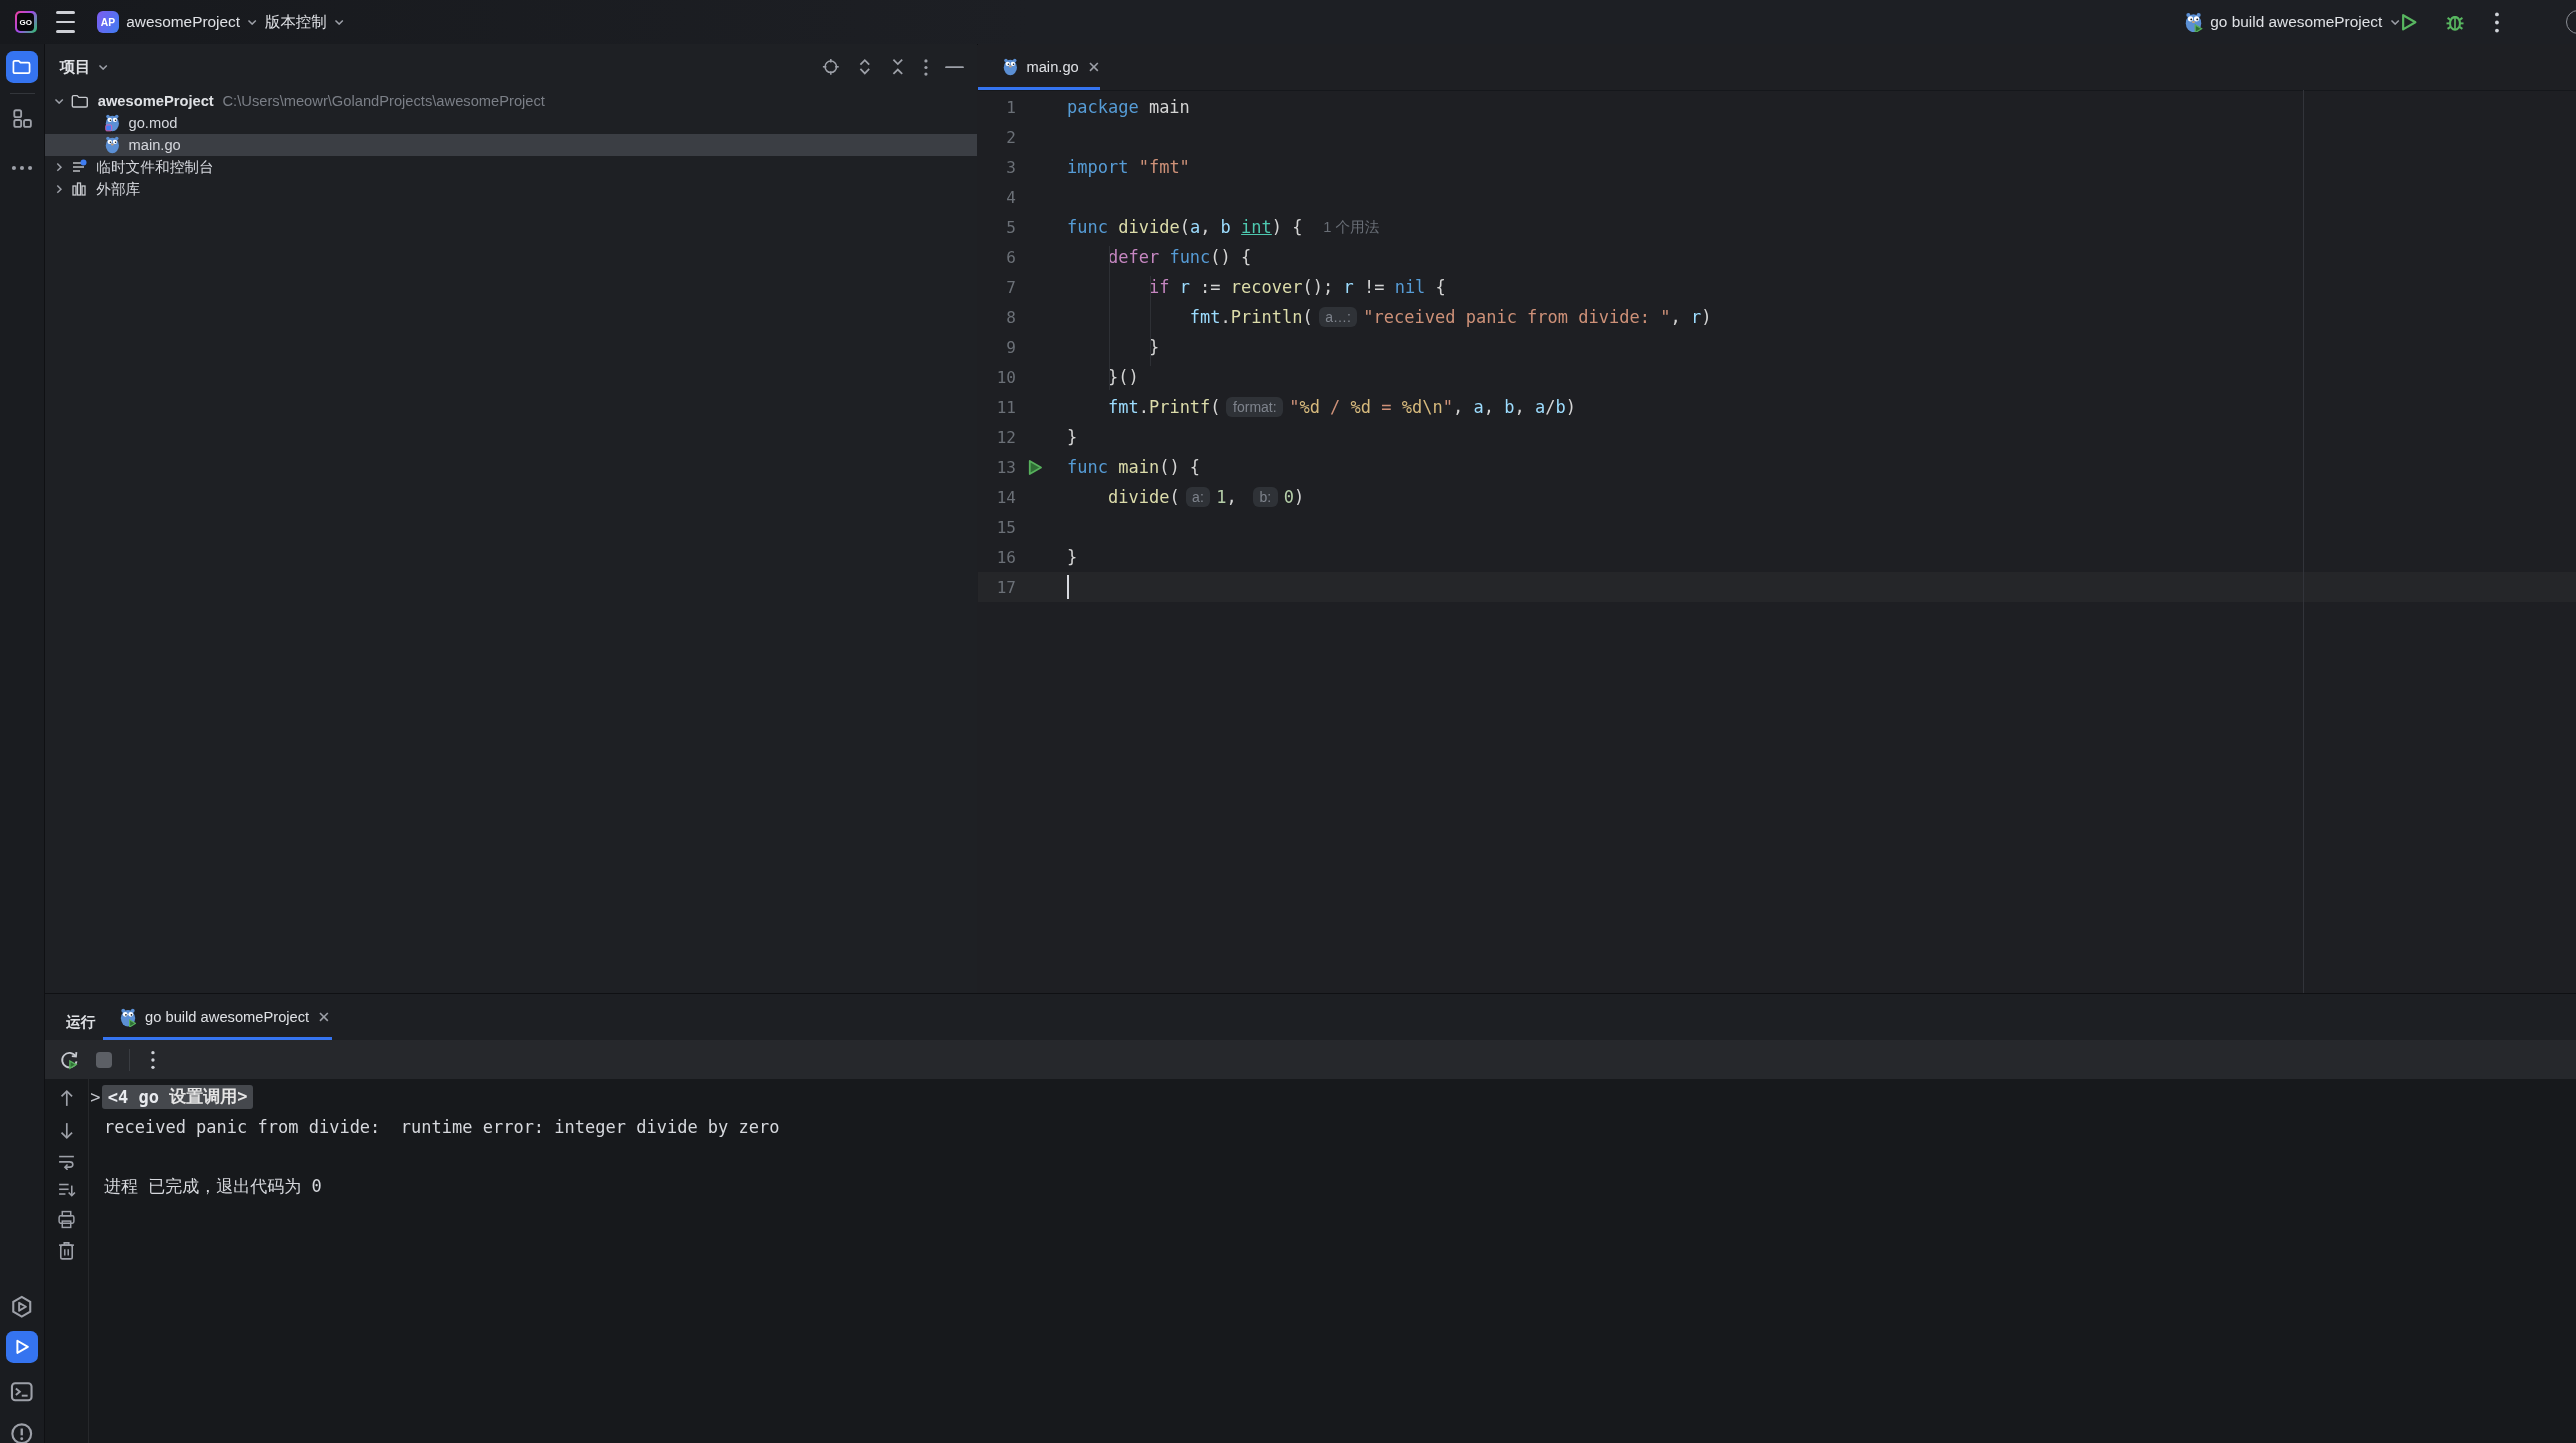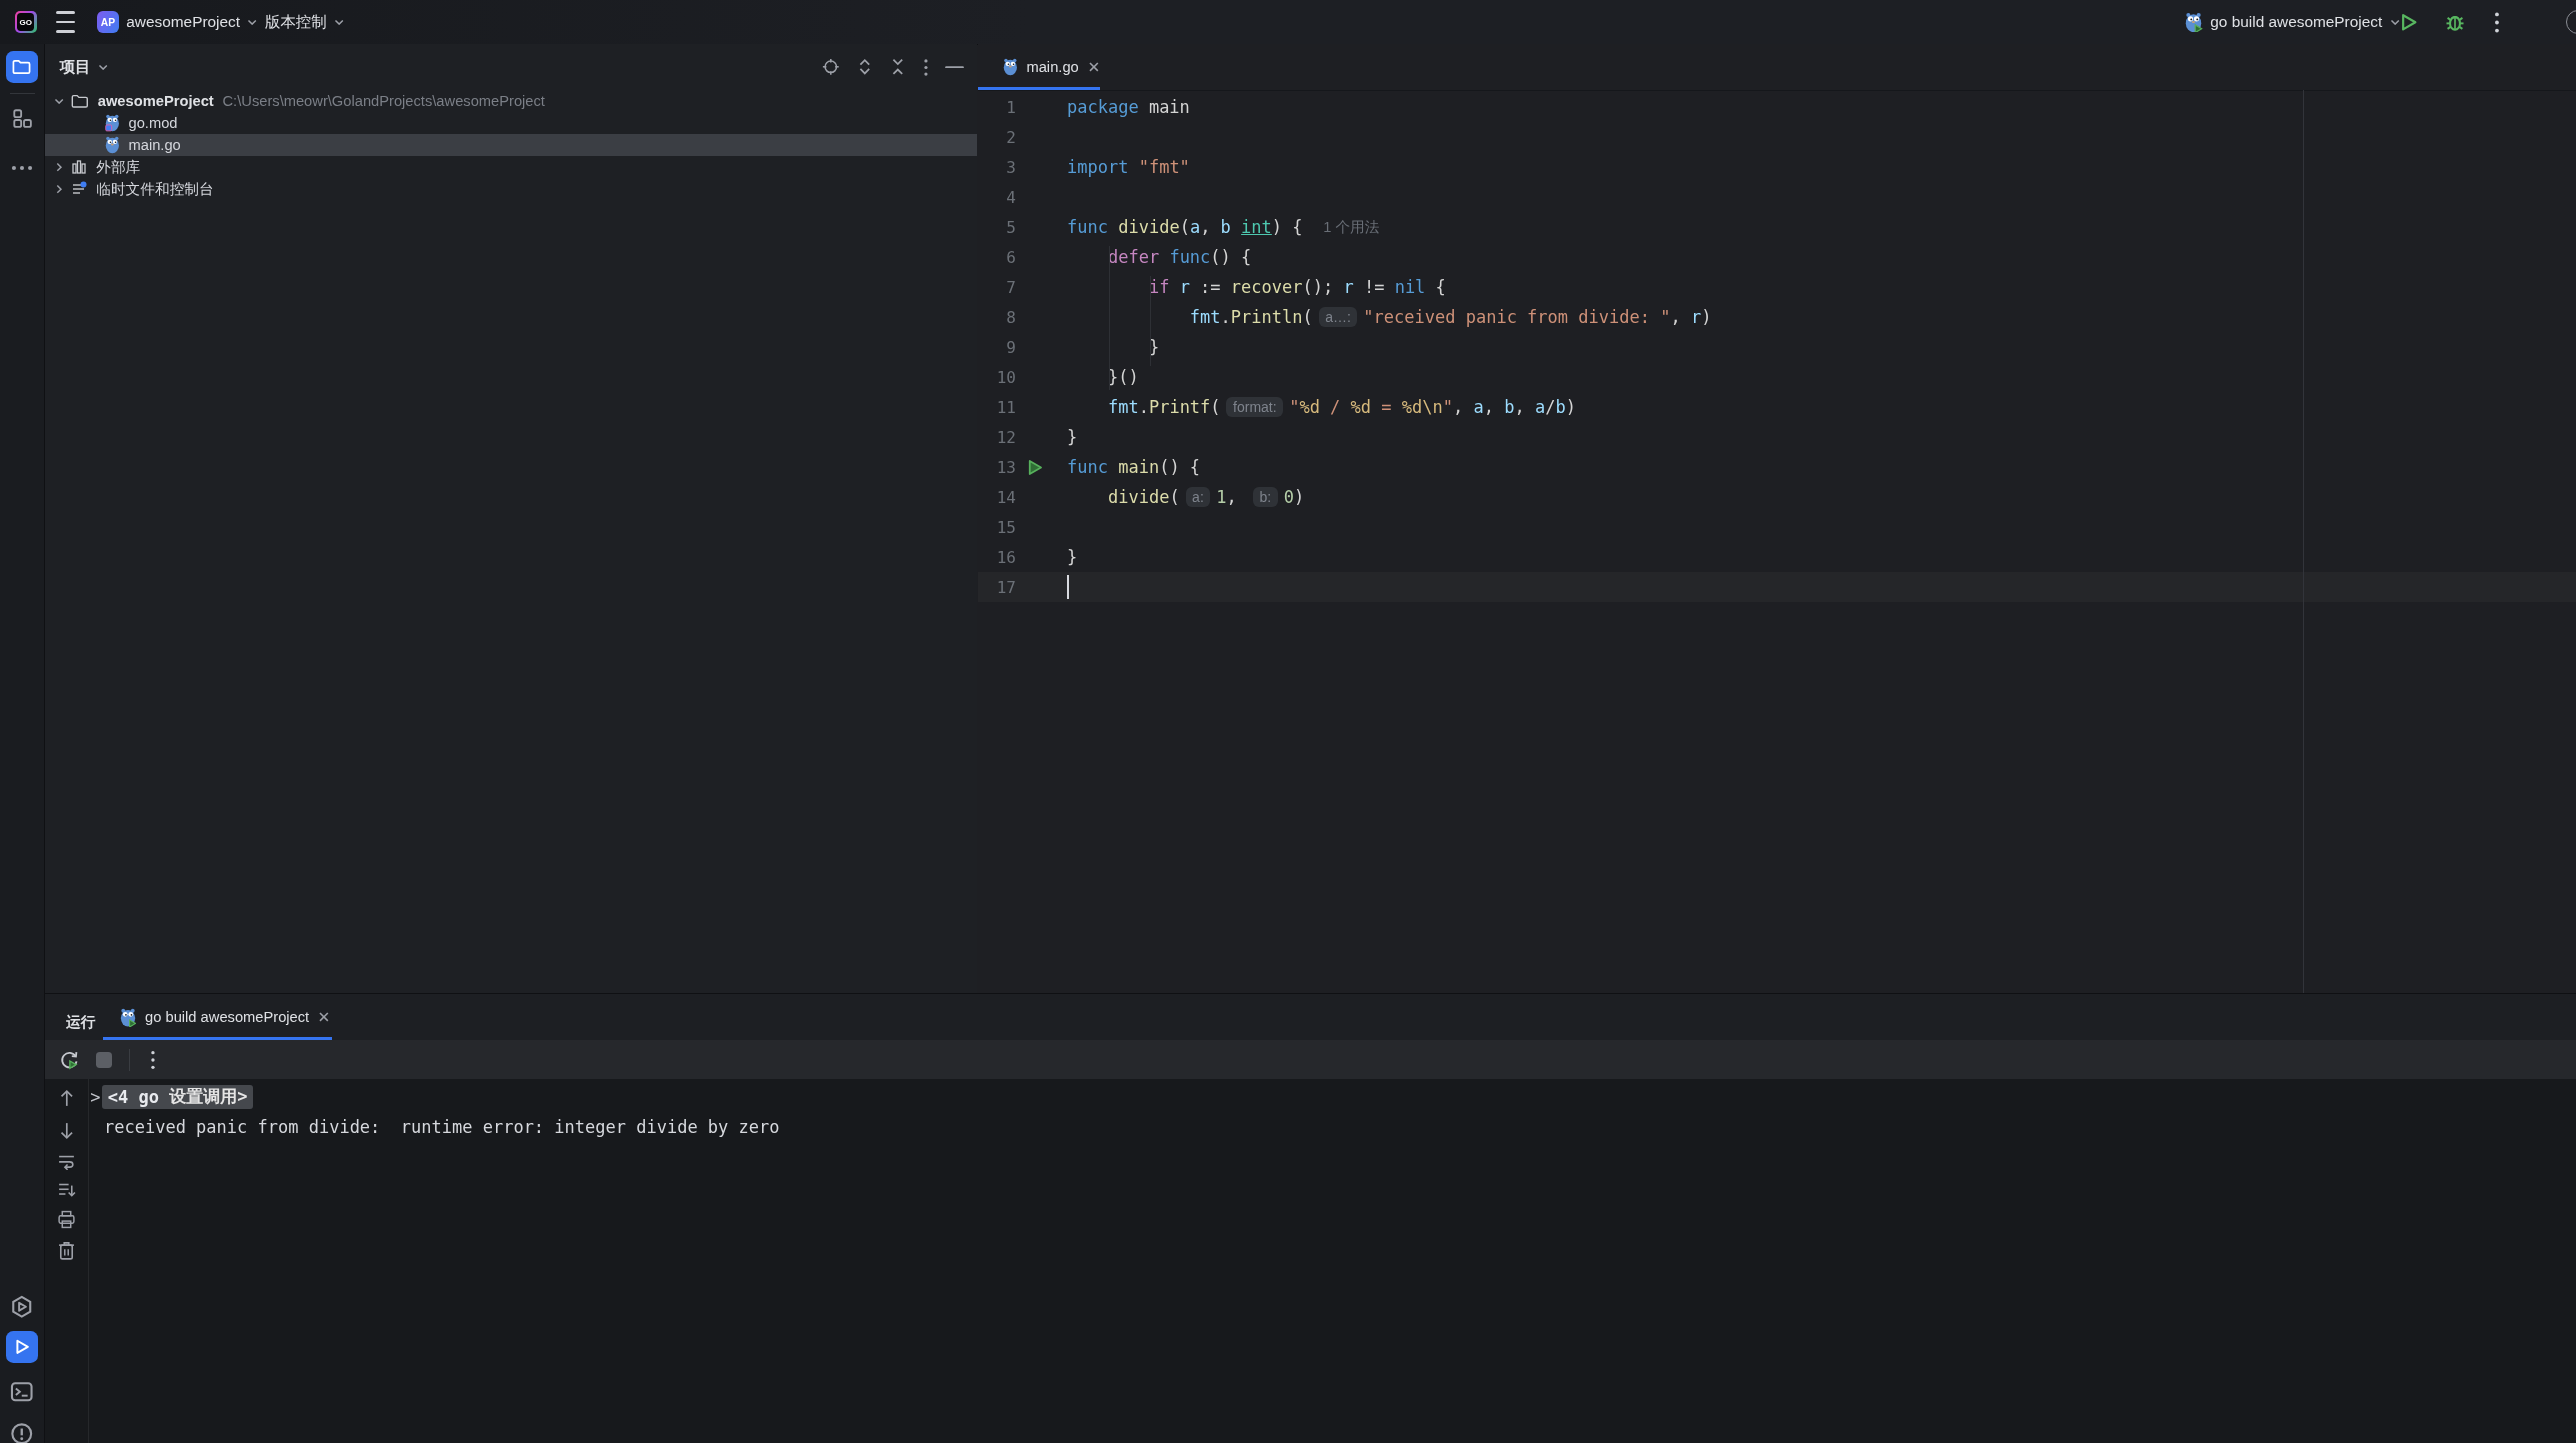--- a/index.html
+++ b/index.html
@@ -285,37 +285,37 @@
             <ellipse cx="10" cy="11.6" rx="2" ry="1.2" fill="#c9a27c"></ellipse>
           </svg>
         </span>
         <span>main.go</span>
       </div>
       <div class="trow" style="padding-left:8.8px;">
         <svg width="10.3" height="10.3" style="margin-right:7.3px;" viewBox="0 0 9 14">
             <polyline points="2,2 7,7 2,12" fill="none" stroke="#9da0a8" stroke-width="2"></polyline>
           </svg>
         <svg width="16" height="16" style="margin-right:8.8px;" viewBox="0 0 16 16">
-          <rect x="2" y="5" width="3" height="9" fill="none" stroke="#c8cacf" stroke-width="1.3"></rect>
-          <rect x="6.5" y="2" width="3" height="12" fill="none" stroke="#c8cacf" stroke-width="1.3"></rect>
-          <rect x="11" y="5" width="3" height="9" fill="none" stroke="#c8cacf" stroke-width="1.3"></rect>
-        </svg>
-        <span>外部库</span>
-      </div>
-      <div class="trow" style="padding-left:8.8px;">
-        <svg width="10.3" height="10.3" style="margin-right:7.3px;" viewBox="0 0 9 14">
-            <polyline points="2,2 7,7 2,12" fill="none" stroke="#9da0a8" stroke-width="2"></polyline>
-          </svg>
-        <svg width="16" height="16" style="margin-right:8.8px;" viewBox="0 0 16 16">
           <line x1="2" y1="4" x2="13" y2="4" stroke="#c8cacf" stroke-width="1.4"></line>
           <line x1="2" y1="8" x2="13" y2="8" stroke="#c8cacf" stroke-width="1.4"></line>
           <line x1="2" y1="12" x2="9" y2="12" stroke="#c8cacf" stroke-width="1.4"></line>
           <circle cx="12.5" cy="3.5" r="3" fill="#3f7df2"></circle>
         </svg>
         <span>临时文件和控制台</span>
+      </div>
+      <div class="trow" style="padding-left:8.8px;">
+        <svg width="10.3" height="10.3" style="margin-right:7.3px;" viewBox="0 0 9 14">
+            <polyline points="2,2 7,7 2,12" fill="none" stroke="#9da0a8" stroke-width="2"></polyline>
+          </svg>
+        <svg width="16" height="16" style="margin-right:8.8px;" viewBox="0 0 16 16">
+          <rect x="2" y="5" width="3" height="9" fill="none" stroke="#c8cacf" stroke-width="1.3"></rect>
+          <rect x="6.5" y="2" width="3" height="12" fill="none" stroke="#c8cacf" stroke-width="1.3"></rect>
+          <rect x="11" y="5" width="3" height="9" fill="none" stroke="#c8cacf" stroke-width="1.3"></rect>
+        </svg>
+        <span>外部库</span>
       </div>
     </div>
   </div>
 
   <div id="editor" class="abs">
     <div id="tabbar">
       <div class="etab">
         <span class="gopher">
           <svg width="14.7" height="17.6" viewBox="0 0 20 24">
             <circle cx="4" cy="3.5" r="2.4" fill="#5b8fd4"></circle>
@@ -524,18 +524,19 @@
             <path d="M6 4.5 L6 2.5 L10 2.5 L10 4.5" fill="none" stroke="#9da0a8" stroke-width="1.4"></path>
             <line x1="6.5" y1="8" x2="6.5" y2="13.5" stroke="#9da0a8" stroke-width="1.3"></line>
             <line x1="9.5" y1="8" x2="9.5" y2="13.5" stroke="#9da0a8" stroke-width="1.3"></line>
           </svg>
         </div>
       </div>
       <div id="console-lines">
           <div class="conrow"><span class="fold-arrow">&gt;</span><span class="con-chip"><span class="strong">&lt;4 go </span><span class="dim">设置调用&gt;</span></span></div>
           <div class="conrow"><span class="con-text">received panic from divide:  runtime error: integer divide by zero</span></div>
           <div class="conrow"><span class="con-text"></span></div>
+          <div class="conrow"><span class="con-text">进程 已完成，退出代码为 0</span></div>
         </div>
     </div>
   </div>
 
 </div>
 
 
 </body></html>

